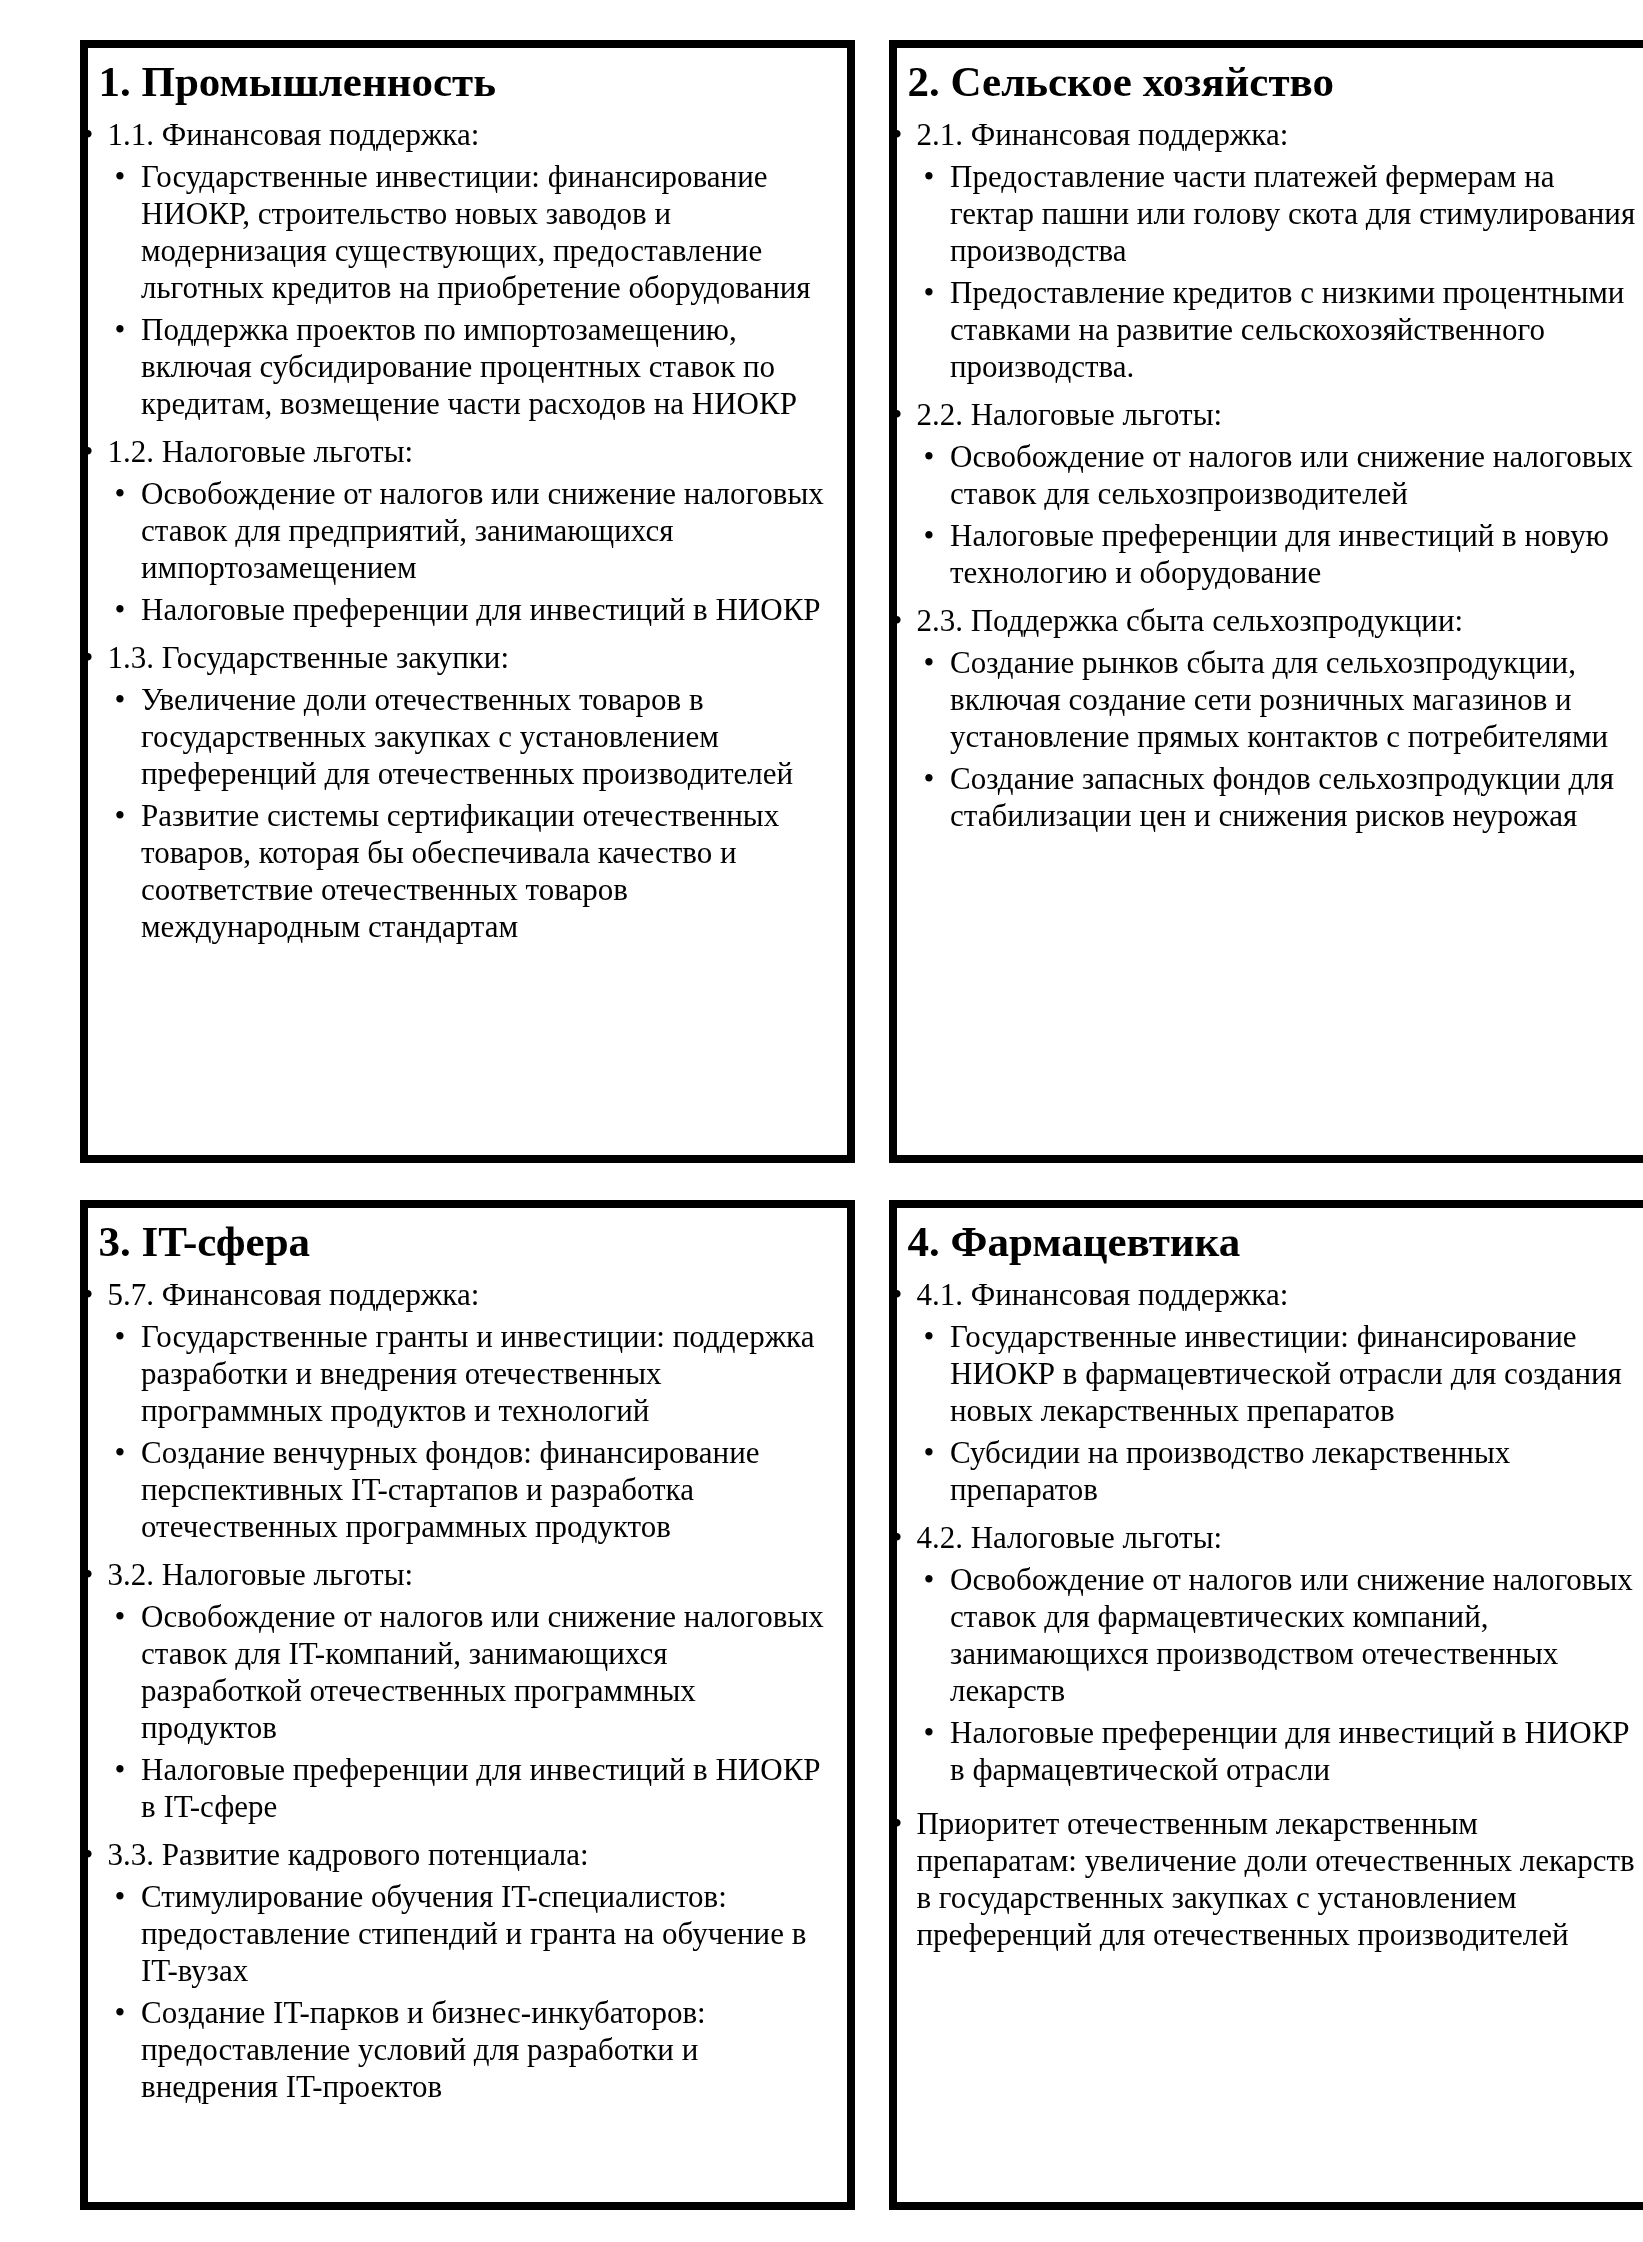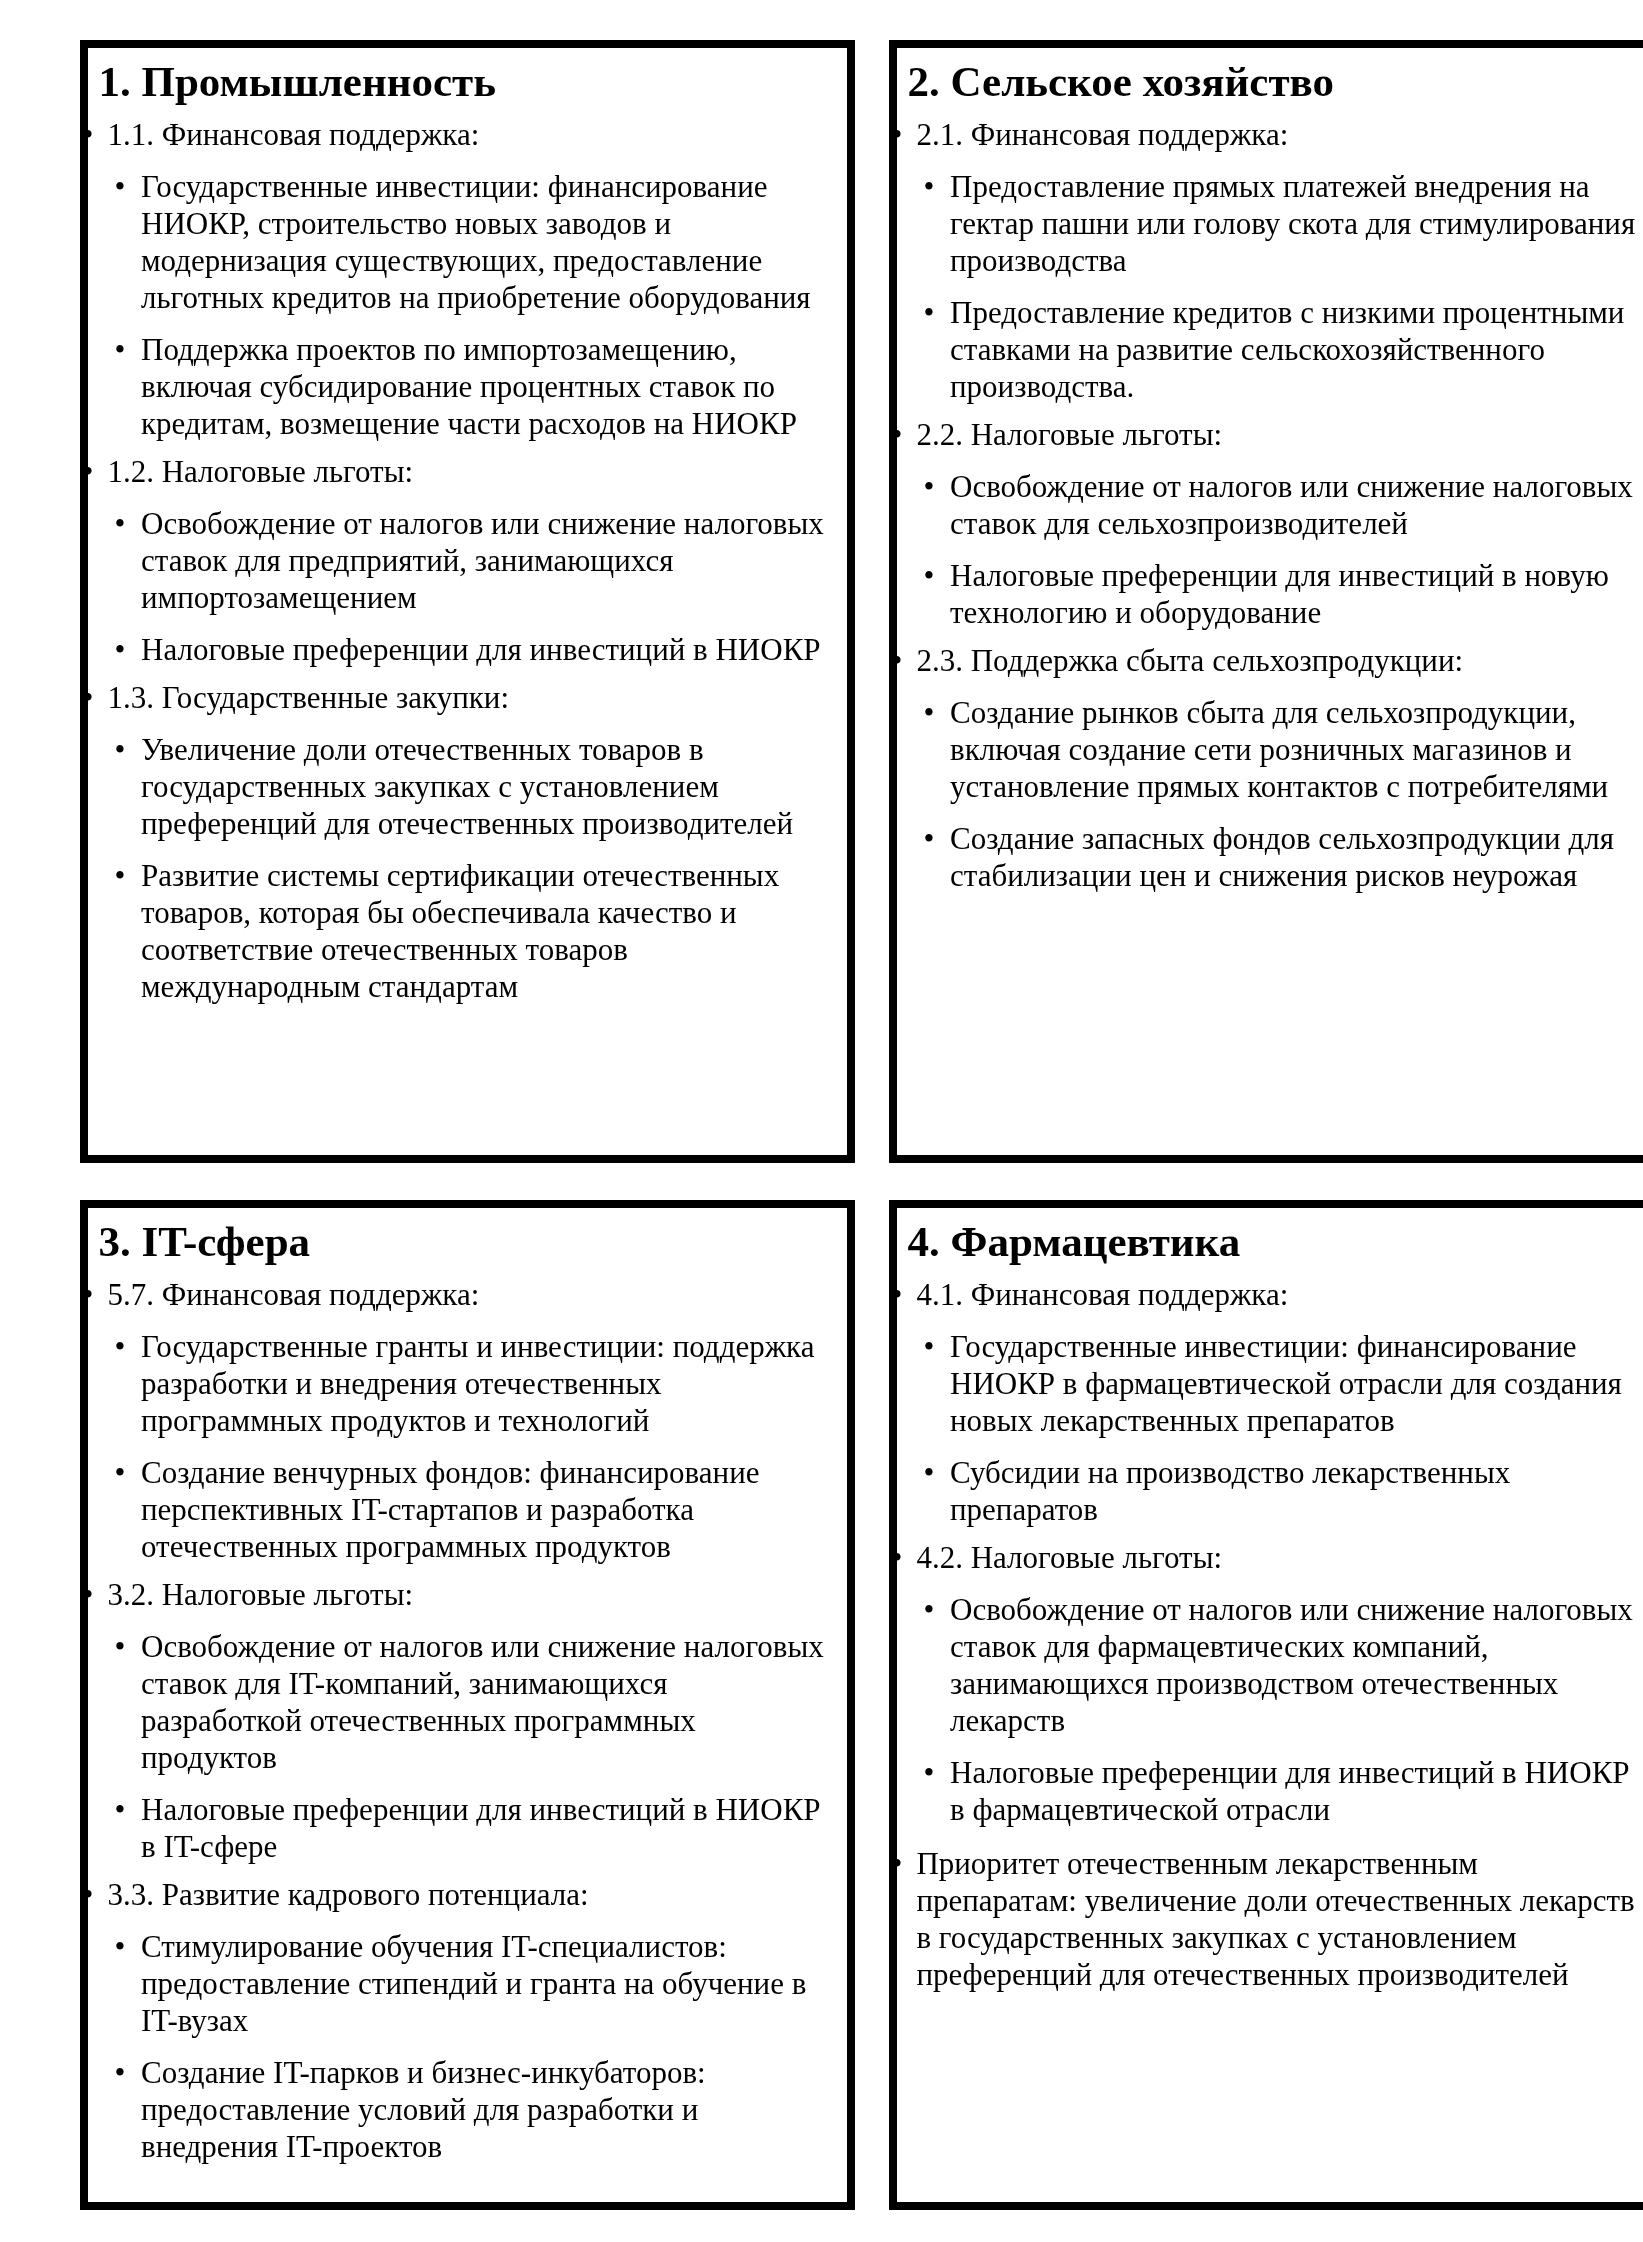--- a/index.html
+++ b/index.html
@@ -52,21 +52,21 @@
     padding-left: 12.4px;
     text-indent: -12.4px;
   }
   .heading::before {
     content: "\2022";
     display: inline-block;
     width: 12.4px;
     font-style: normal;
   }
   .bullet {
-    margin-top: 15px;
+    margin-top: 5px;
     padding-left: 46px;
     text-indent: -13.3px;
   }
   .bullet::before {
     content: "\2022";
     display: inline-block;
     width: 13.3px;
   }
   .bullet1 {
     margin-top: 17px;
@@ -91,21 +91,21 @@
       <div class="heading">1.2. Налоговые льготы:</div>
       <div class="bullet">Освобождение от налогов или снижение налоговых ставок для предприятий, занимающихся импортозамещением</div>
       <div class="bullet">Налоговые преференции для инвестиций в НИОКР</div>
       <div class="heading">1.3. Государственные закупки:</div>
       <div class="bullet">Увеличение доли отечественных товаров в государственных закупках с установлением преференций для отечественных производителей</div>
       <div class="bullet">Развитие системы сертификации отечественных товаров, которая бы обеспечивала качество и соответствие отечественных товаров международным стандартам</div>
     </section>
     <section class="box">
       <h2 class="box-title">2. Сельское хозяйство</h2>
       <div class="heading">2.1. Финансовая поддержка:</div>
-      <div class="bullet">Предоставление прямых платежей внедрения на гектар пашни или голову скота для стимулирования производства</div>
+      <div class="bullet">Предоставление части платежей фермерам на гектар пашни или голову скота для стимулирования производства</div>
       <div class="bullet">Предоставление кредитов с низкими процентными ставками на развитие сельскохозяйственного производства.</div>
       <div class="heading">2.2. Налоговые льготы:</div>
       <div class="bullet">Освобождение от налогов или снижение налоговых ставок для сельхозпроизводителей</div>
       <div class="bullet">Налоговые преференции для инвестиций в новую технологию и оборудование</div>
       <div class="heading">2.3. Поддержка сбыта сельхозпродукции:</div>
       <div class="bullet">Создание рынков сбыта для сельхозпродукции, включая создание сети розничных магазинов и установление прямых контактов с потребителями</div>
       <div class="bullet">Создание запасных фондов сельхозпродукции для стабилизации цен и снижения рисков неурожая</div>
     </section>
     <section class="box">
       <h2 class="box-title">3. IT-сфера</h2>

